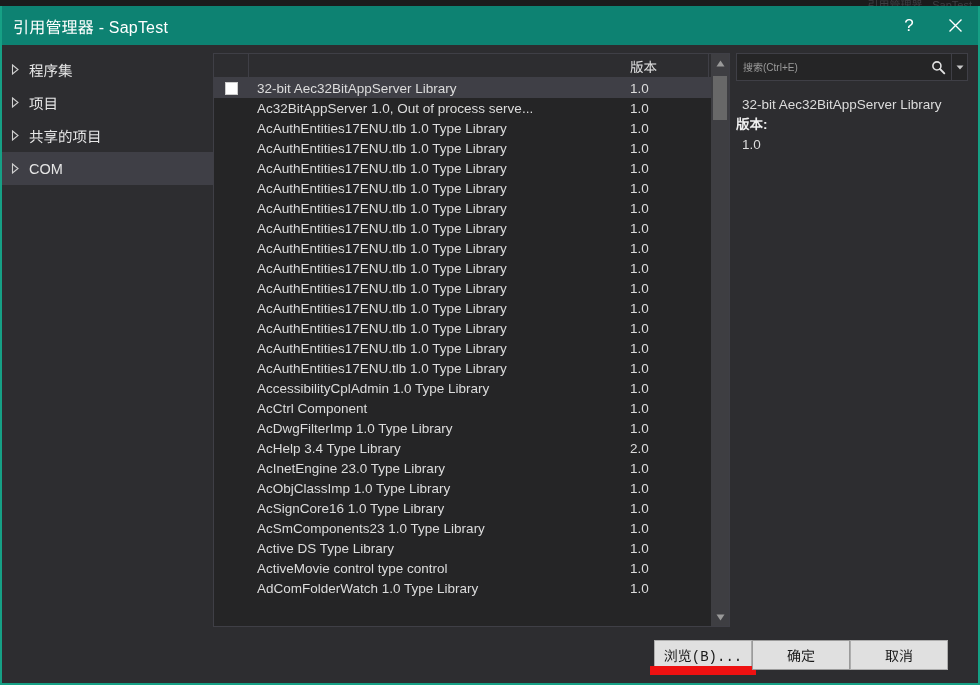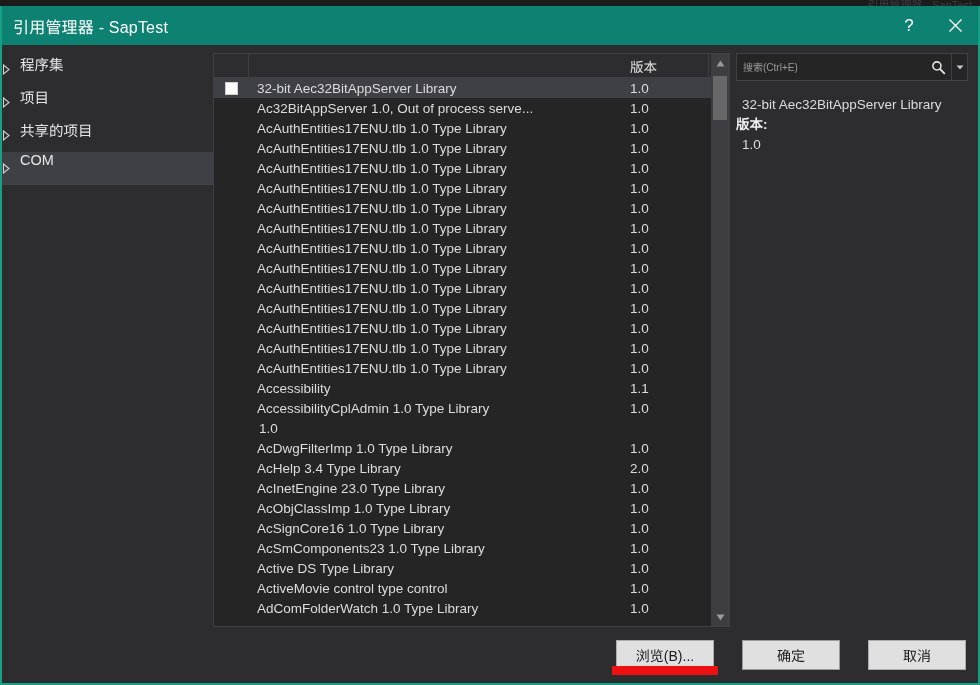--- a/index.html
+++ b/index.html
@@ -90,20 +90,22 @@
   
   .sidebar {
     width: 211px;
     flex: 0 0 211px;
     background: #2d2d30;
     padding-top: 8px;
   }
   .tree-item {
     height: 33px;
     display: flex;
+    align-items: center;
+    padding-left: 9px;
     color: #e6e6e6;
     font-size: 14.5px;
     cursor: default;
     user-select: none;
   }
   .tree-item.selected { background: #3f3f46; }
   .tri {
     width: 18px;
     flex: 0 0 18px;
     display: flex; align-items: center; justify-content: flex-start;
@@ -248,23 +250,24 @@
   .detail .dlabel { color: #f0f0f0; font-weight: bold; }
   .detail .dvalue { padding-left: 6px; }
 
   
   .footer {
     flex: 0 0 56px;
     height: 56px;
     display: flex;
     align-items: center;
     justify-content: flex-end;
-    padding-right: 12px;
+    padding-right: 30px;
     background: #2d2d30;
-    gap: 28px;
+    gap: 0;
+    font-family: Liberation Mono, monospace;
   }
   .btn {
     position: relative;
     width: 98px;
     height: 30px;
     background: #e0e0e0;
     border: 1px solid #adadad;
     color: #1a1a1a;
     font-size: 14px;
     font-family: inherit;
@@ -448,32 +451,27 @@
                 <div class="r-tail"></div>
               </div>
               <div class="row">
                 <div class="r-check"></div>
                 <div class="r-name">AcAuthEntities17ENU.tlb 1.0 Type Library</div>
                 <div class="r-ver">1.0</div>
                 <div class="r-tail"></div>
               </div>
               <div class="row">
                 <div class="r-check"></div>
-                <div class="r-name">Accessibility</div>
-                <div class="r-ver">1.1</div>
-                <div class="r-tail"></div>
-              </div>
-              <div class="row">
-                <div class="r-check"></div>
                 <div class="r-name">AccessibilityCplAdmin 1.0 Type Library</div>
                 <div class="r-ver">1.0</div>
                 <div class="r-tail"></div>
               </div>
               <div class="row">
                 <div class="r-check"></div>
+                <div class="r-name">AcCtrl Component</div>
                 <div class="r-ver">1.0</div>
                 <div class="r-tail"></div>
               </div>
               <div class="row">
                 <div class="r-check"></div>
                 <div class="r-name">AcDwgFilterImp 1.0 Type Library</div>
                 <div class="r-ver">1.0</div>
                 <div class="r-tail"></div>
               </div>
               <div class="row">

